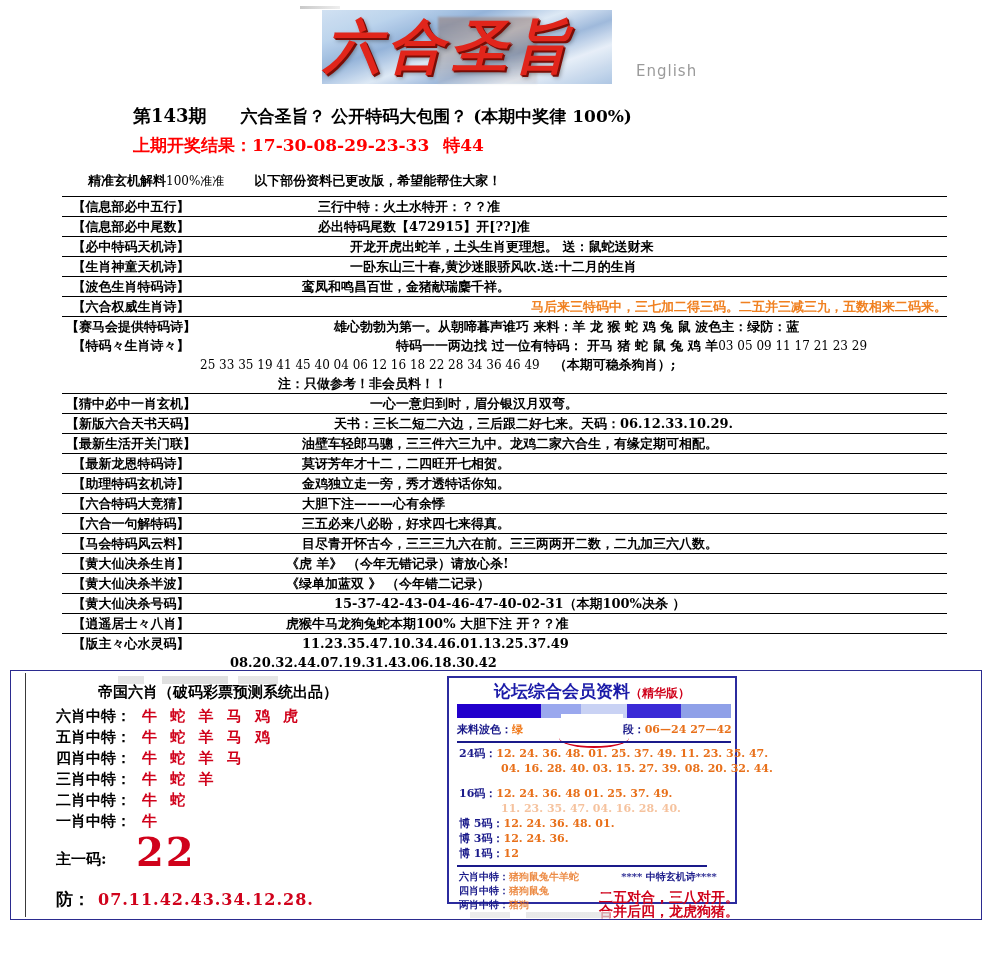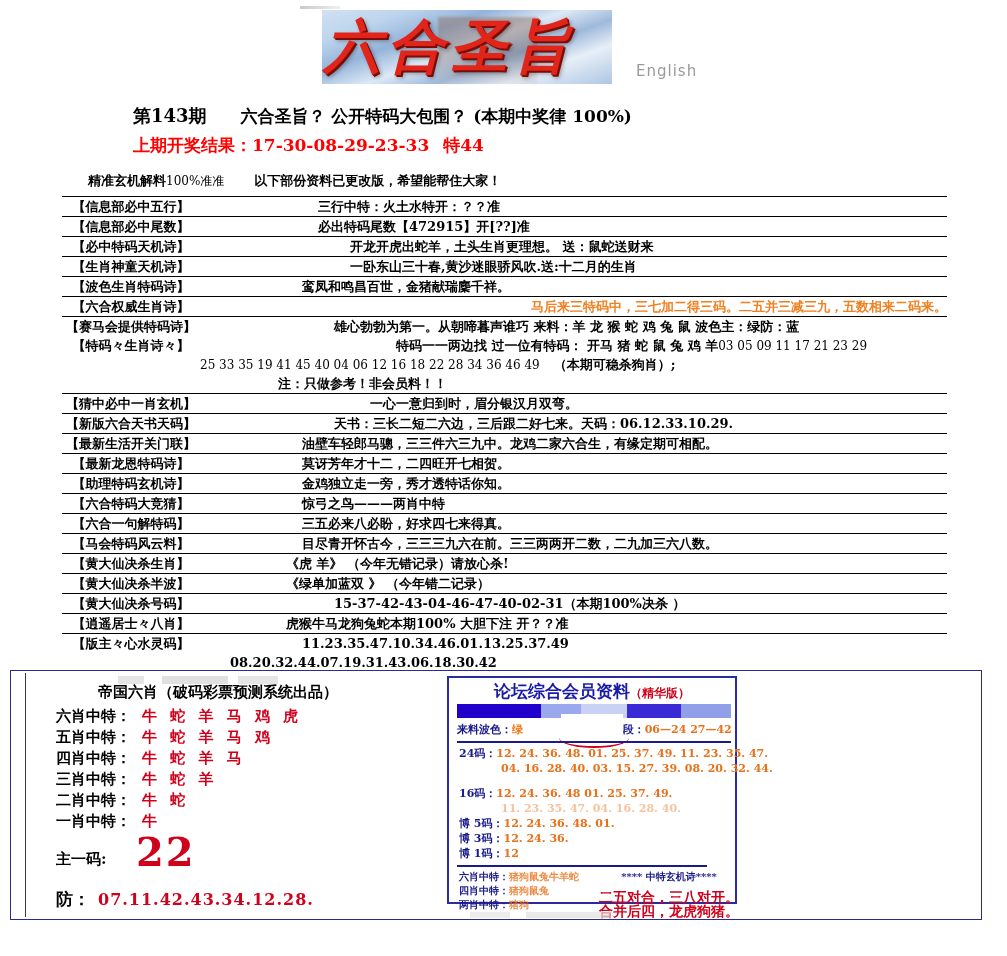--- a/index.html
+++ b/index.html
@@ -285,21 +285,21 @@
     <tr>
       <td class="c-label">【最新龙恩特码诗】</td>
       <td class="c-val"><span class="ind5"></span><span>莫讶芳年才十二，二四旺开七相贺。</span></td>
     </tr>
     <tr>
       <td class="c-label">【助理特码玄机诗】</td>
       <td class="c-val"><span class="ind5"></span><span>金鸡独立走一旁，秀才透特话你知。</span></td>
     </tr>
     <tr>
       <td class="c-label">【六合特码大竞猜】</td>
-      <td class="c-val"><span class="ind5"></span><span>惊弓之鸟———两肖中特</span></td>
+      <td class="c-val"><span class="ind5"></span><span>大胆下注———心有余悸</span></td>
     </tr>
     <tr>
       <td class="c-label">【六合一句解特码】</td>
       <td class="c-val"><span class="ind5"></span><span>三五必来八必盼，好求四七来得真。</span></td>
     </tr>
     <tr>
       <td class="c-label">【马会特码风云料】</td>
       <td class="c-val"><span class="ind5"></span><span>目尽青开怀古今，三三三九六在前。三三两两开二数，二九加三六八数。</span></td>
     </tr>
     <tr>

